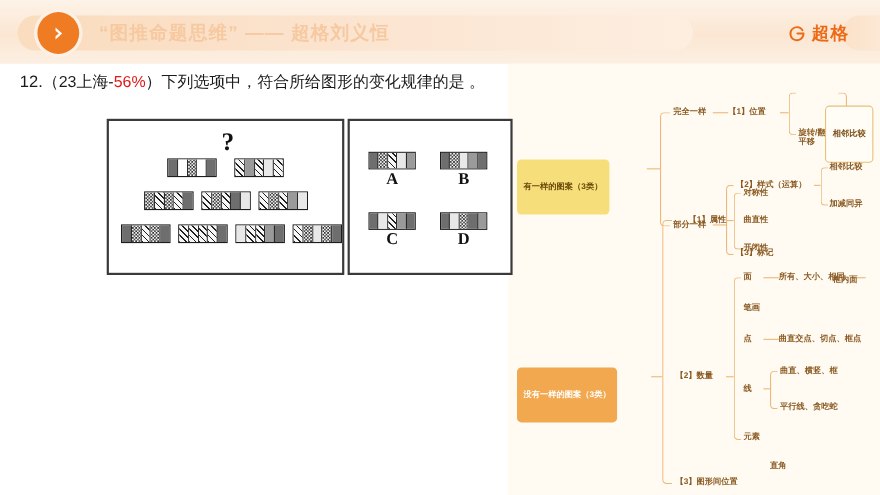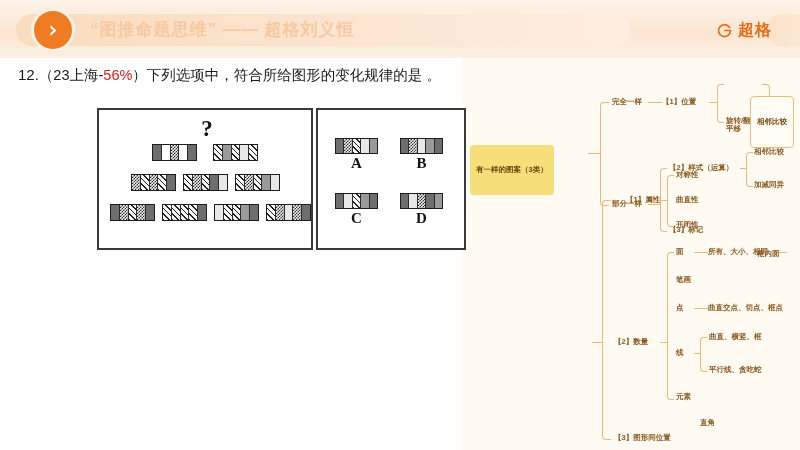--- a/index.html
+++ b/index.html
@@ -293,20 +293,21 @@
   <div class="conn h" style="left:186px;top:146px;width:12px;"></div>
   <div class="brace" style="left:198px;top:110px;width:6px;height:62px;"></div>
   <div class="node plain" style="left:207px;top:105px;text-align:right;">【2】样式（运算）</div>
   <div class="node plain" style="left:207px;top:167px;">【3】标记</div>
 
   <div class="conn h" style="left:278px;top:110px;width:6px;"></div>
   <div class="brace" style="left:284px;top:94px;width:6px;height:33px;"></div>
   <div class="node plain" style="left:292px;top:89px;">相邻比较</div>
   <div class="node plain" style="left:292px;top:122px;">加减同异</div>
 
+  <div class="node boxed root-orange" style="left:8px;top:276px;">没有一样的图案（3类）</div>
   <div class="conn h" style="left:130px;top:284px;width:10px;"></div>
   <div class="brace" style="left:140px;top:142px;width:8px;height:238px;"></div>
 
   <div class="node plain" style="left:164px;top:137px;text-align:center;">【1】属性</div>
   <div class="node plain" style="left:152px;top:279px;">【2】数量</div>
   <div class="node plain" style="left:152px;top:375px;">【3】图形间位置</div>
 
   <div class="conn h" style="left:198px;top:142px;width:7px;"></div>
   <div class="brace" style="left:205px;top:117px;width:6px;height:50px;"></div>
   <div class="node plain" style="left:214px;top:112px;">对称性</div>

